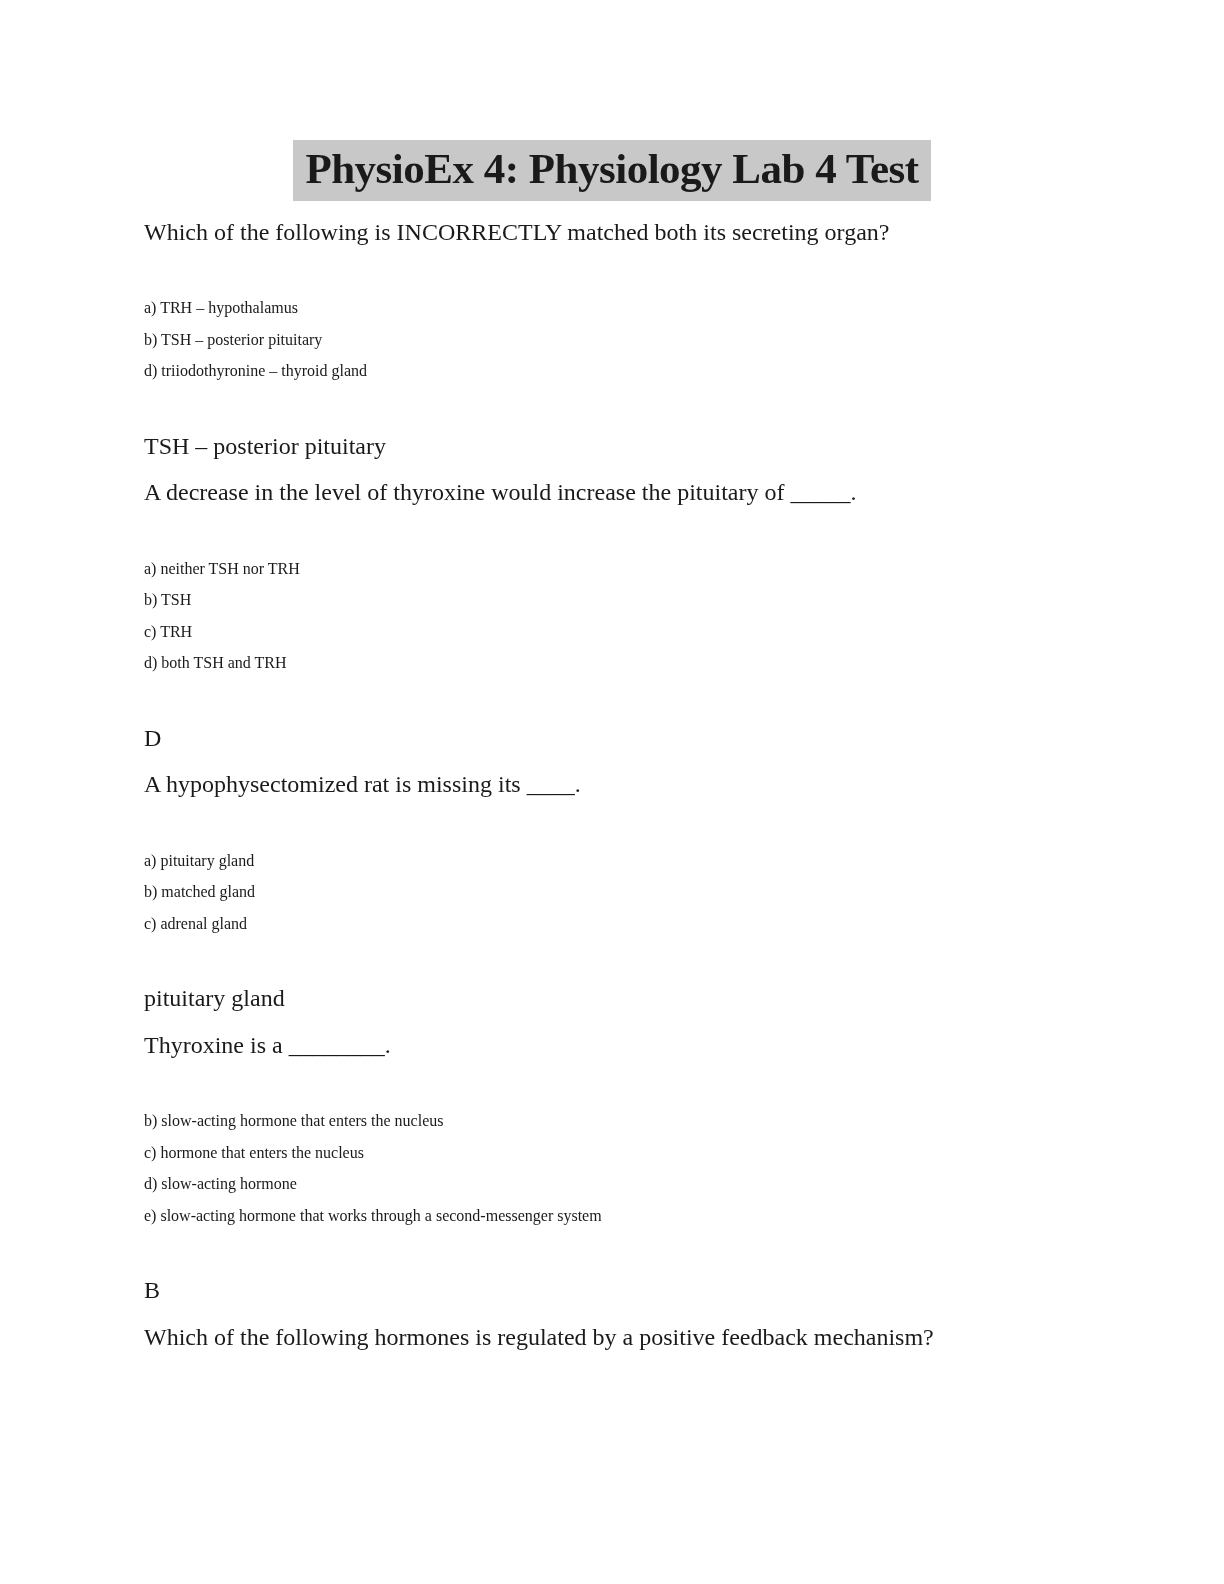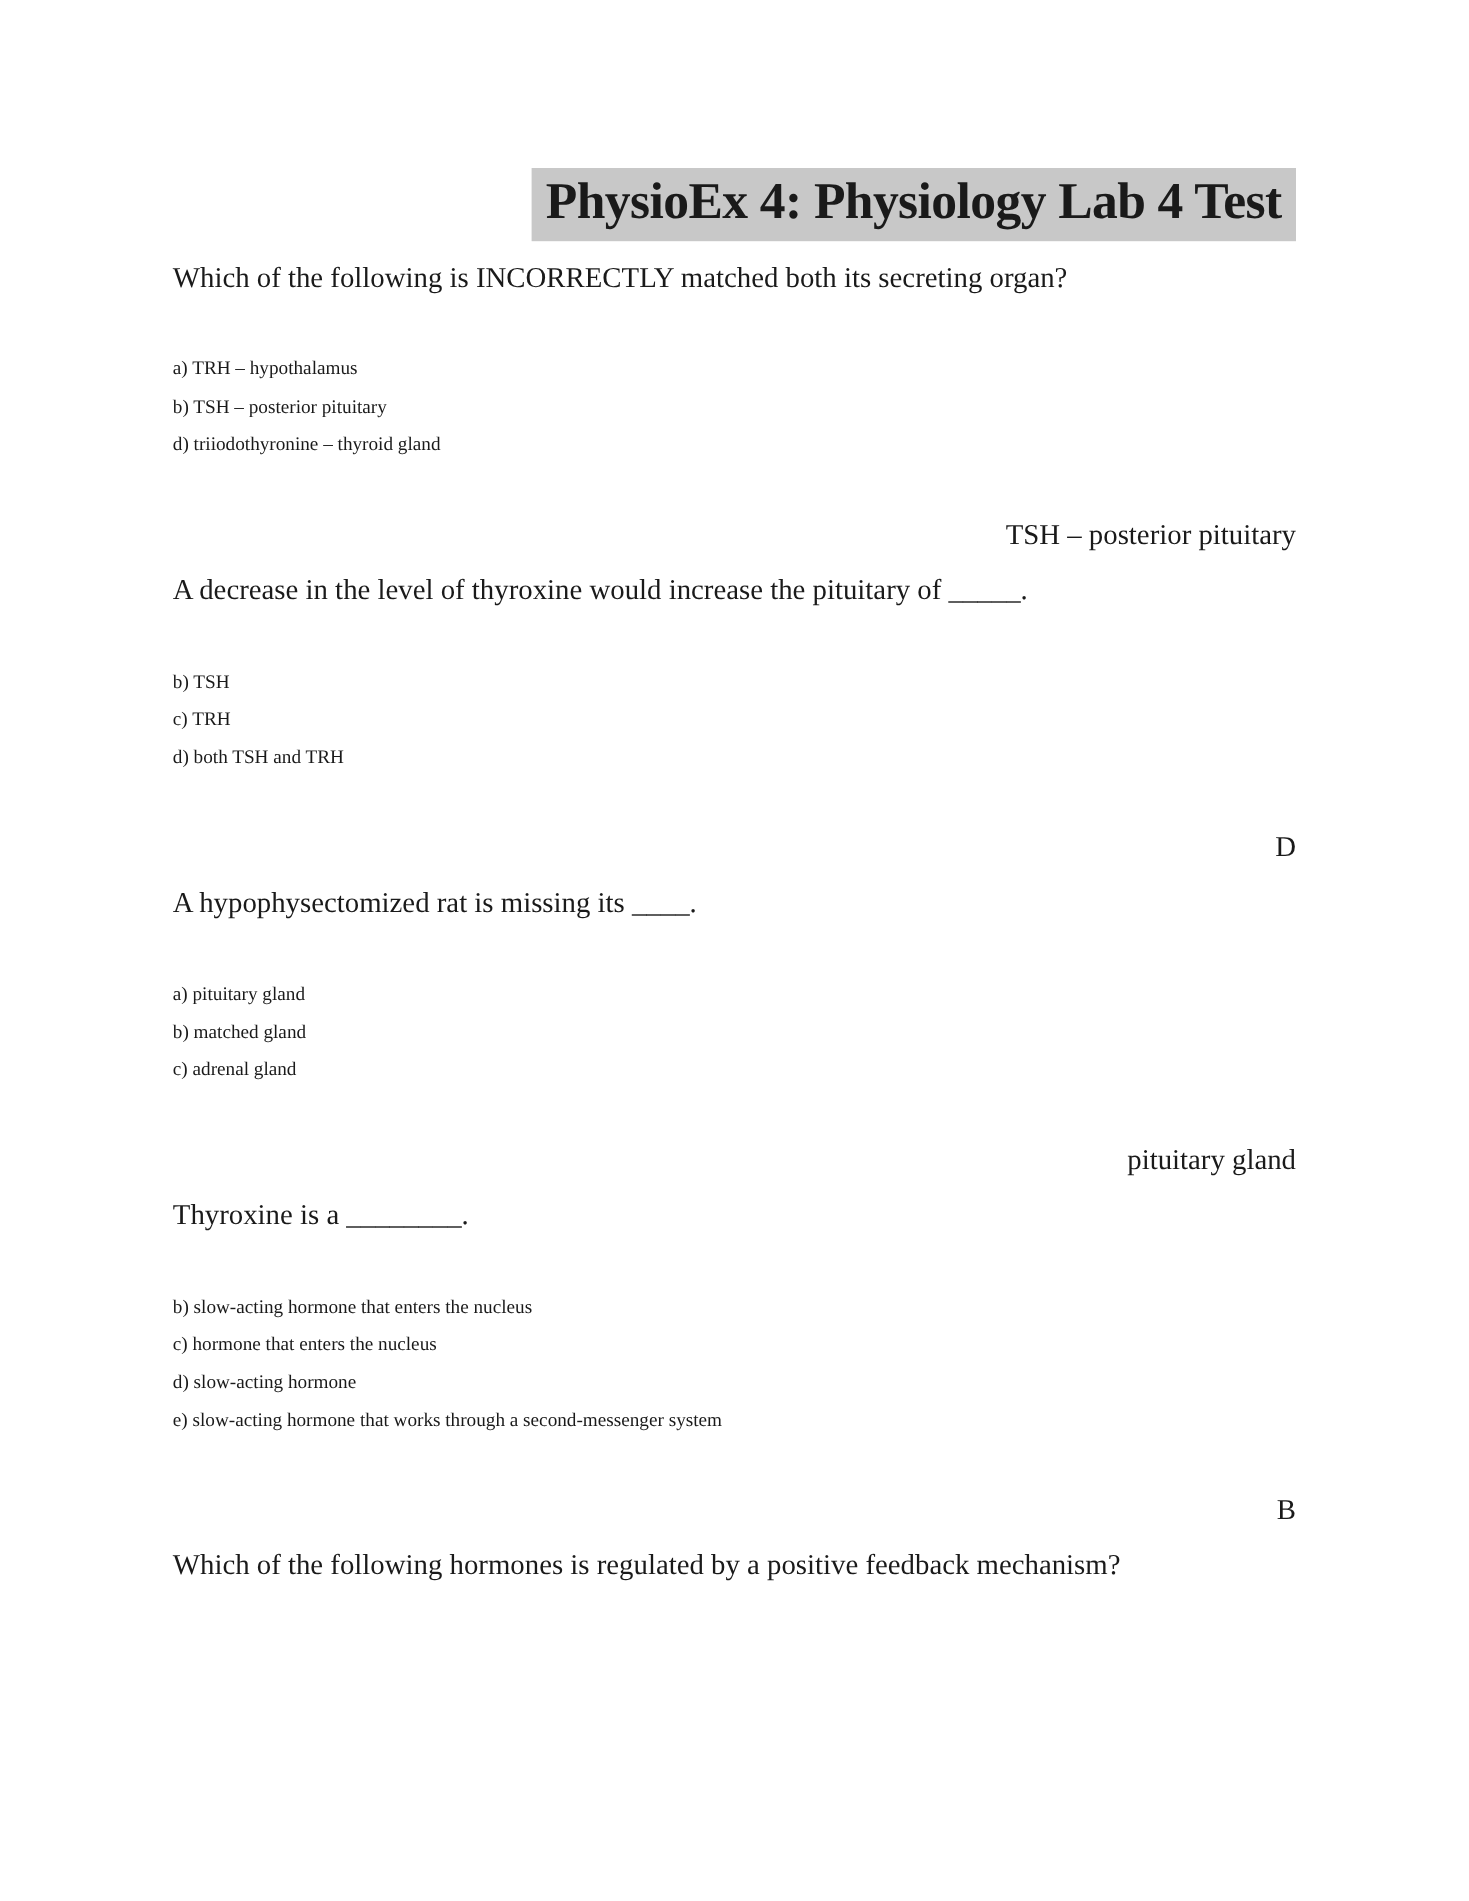--- a/index.html
+++ b/index.html
@@ -12,21 +12,21 @@
   }
   .page {
     position: relative;
     width: 1224px;
     height: 1584px;
     overflow: hidden;
     box-sizing: border-box;
     padding: 140px 144px 0 144px;
   }
   .title-wrap {
-    text-align: right;
+    text-align: center;
     margin: 0 0 16px 0;
   }
   .title-highlight {
     display: inline-block;
     background: #c8c8c8;
     font-size: 43px;
     font-weight: 700;
     line-height: 1.2;
     padding: 3px 12px 6px 12px;
     letter-spacing: -0.5px;
@@ -39,21 +39,20 @@
   .options {
     font-size: 16px;
     line-height: 31.5px;
     margin: 0 0 44px 0;
   }
   .option { display: block; }
   .answer {
     font-size: 24px;
     line-height: 31.5px;
     margin: 0 0 15px 0;
-    text-align: right;
   }
 </style>
 </head>
 <body>
 
 <div class="page">
 
   <div class="title-wrap">
     <span class="title-highlight">PhysioEx 4: Physiology Lab 4 Test</span>
   </div>
@@ -61,20 +60,21 @@
   <p class="question">Which of the following is INCORRECTLY matched both its secreting organ?</p>
   <p class="options">
     <span class="option">a) TRH – hypothalamus</span>
     <span class="option">b) TSH – posterior pituitary</span>
     <span class="option">d) triiodothyronine – thyroid gland</span>
   </p>
   <p class="answer">TSH – posterior pituitary</p>
 
   <p class="question">A decrease in the level of thyroxine would increase the pituitary of _____.</p>
   <p class="options">
+    <span class="option">a) neither TSH nor TRH</span>
     <span class="option">b) TSH</span>
     <span class="option">c) TRH</span>
     <span class="option">d) both TSH and TRH</span>
   </p>
   <p class="answer">D</p>
 
   <p class="question">A hypophysectomized rat is missing its ____.</p>
   <p class="options">
     <span class="option">a) pituitary gland</span>
     <span class="option">b) matched gland</span>

